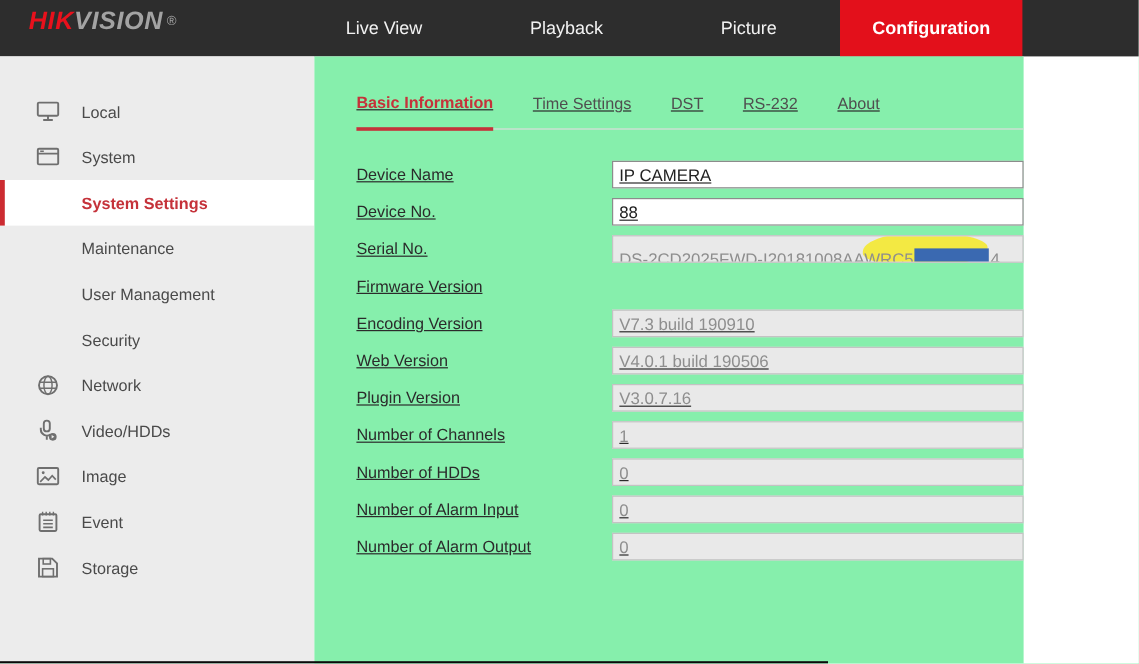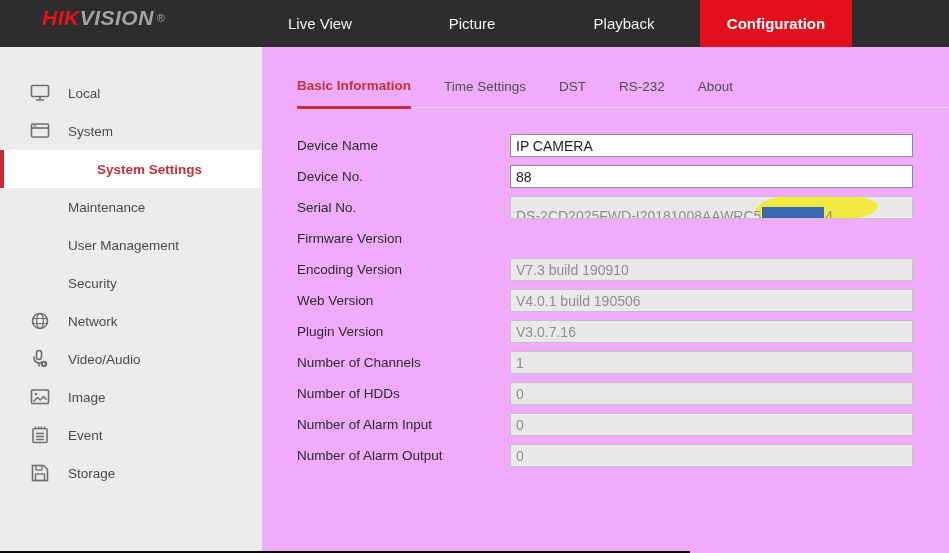--- a/index.html
+++ b/index.html
@@ -10,21 +10,21 @@
     position:relative;
     color:#2b2b2b;
   }
 
   
   .topbar {
     position:absolute; top:0; left:0; width:949px; height:47px;
     background:#2d2d2d;
   }
   .logo {
-    position:absolute; left:42px; top:0; height:35px;
+    position:absolute; left:24px; top:0; height:35px;
     display:flex; align-items:center;
     font-style:italic; font-weight:bold; font-size:21px; letter-spacing:.5px;
   }
   .logo .hik { color:#e8111c; }
   .logo .vision { color:#a3a3a3; }
   .logo .reg { color:#a3a3a3; font-size:11px; font-weight:normal; font-style:normal; margin-left:3px; align-self:flex-start; margin-top:12px;}
   .topnav {
     position:absolute; left:244px; top:0; height:47px; display:flex;
   }
   .topnav-item {
@@ -41,28 +41,28 @@
     background:#ececec; padding-top:27px;
   }
   .side-item {
     height:38px; display:flex; align-items:center;
     padding-left:30px; cursor:pointer; color:#4a4a4a; font-size:13.5px;
   }
   .side-item .ic { width:20px; height:20px; margin-right:18px; color:#6f6f6f; flex:0 0 20px; }
   .side-item .ic svg { width:20px; height:20px; display:block; }
   .side-sub { padding-left:68px; }
   .side-sub.selected {
-    background:#ffffff; border-left:4px solid #cc2b31; padding-left:93px;
+    background:#ffffff; border-left:4px solid #cc2b31; padding-left:64px;
     color:#c5323a; font-weight:bold;
   }
 
   
   .main {
-    position:absolute; top:47px; left:262px; width:687px; height:506px;
-    background:#f0abfc; padding-left:35px;
+    position:absolute; top:47px; left:262px; width:591px; height:506px;
+    background:#86efac; padding-left:35px;text-decoration:underline;
   }
   .tabbar {
     display:flex; gap:33px; margin-top:31px; border-bottom:1px solid #dcdcdc;
     align-items:flex-end;
   }
   .tab {
     font-size:13.5px; color:#4f4f4f; padding-bottom:13px; cursor:pointer; white-space:nowrap;
   }
   .tab.active {
     color:#c5323a; font-weight:bold; border-bottom:3px solid #c5323a; margin-bottom:-2px;
@@ -107,22 +107,22 @@
 <body>
 
 <div class="topbar">
   <div class="logo">
     <span class="hik">HIK</span>
       <span class="vision">VISION</span>
       <span class="reg">®</span>
   </div>
   <div class="topnav">
     <div class="topnav-item">Live View</div>
+    <div class="topnav-item">Playback</div>
     <div class="topnav-item">Picture</div>
-    <div class="topnav-item">Playback</div>
     <div class="topnav-item active">Configuration</div>
   </div>
 </div>
 
 <div class="sidebar">
 
   <div class="side-item">
     <span class="ic">
       <svg viewBox="0 0 20 20" fill="none" stroke="currentColor" stroke-width="1.6">
         <rect x="1.5" y="2.5" width="17" height="11" rx="1"></rect>
@@ -174,21 +174,21 @@
   <div class="side-item">
     <span class="ic">
       <svg viewBox="0 0 20 20" fill="none" stroke="currentColor" stroke-width="1.6">
         <rect x="6.5" y="1.5" width="5" height="9" rx="2.5"></rect>
         <path d="M4 7.5v1.5a5 5 0 0 0 8 4"></path>
         <path d="M9 14.5v3"></path>
         <circle cx="14" cy="15" r="3.2" fill="currentColor" stroke="none"></circle>
         <path d="M13 13.6v2.8l2.3-1.4z" fill="#ececec" stroke="none"></path>
       </svg>
     </span>
-    <span>Video/Audio</span>
+    <span>Video/HDDs</span>
   </div>
 
   <div class="side-item">
     <span class="ic">
       <svg viewBox="0 0 20 20" fill="none" stroke="currentColor" stroke-width="1.6">
         <rect x="1.5" y="3" width="17" height="13.5" rx="1"></rect>
         <circle cx="6" cy="7" r="1.2" fill="currentColor" stroke="none"></circle>
         <path d="M3.5 14.5l4-4 2.8 2.5 3.2-3.5 3 3.2" stroke-width="1.4"></path>
       </svg>
     </span>

